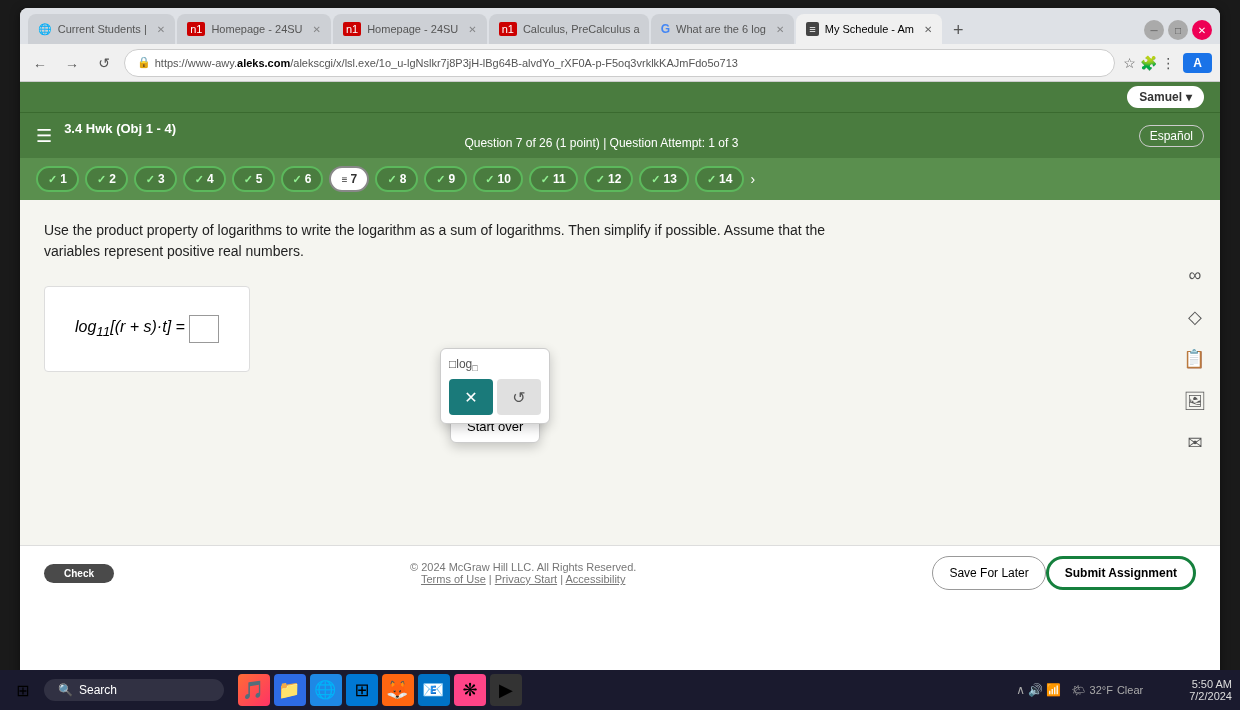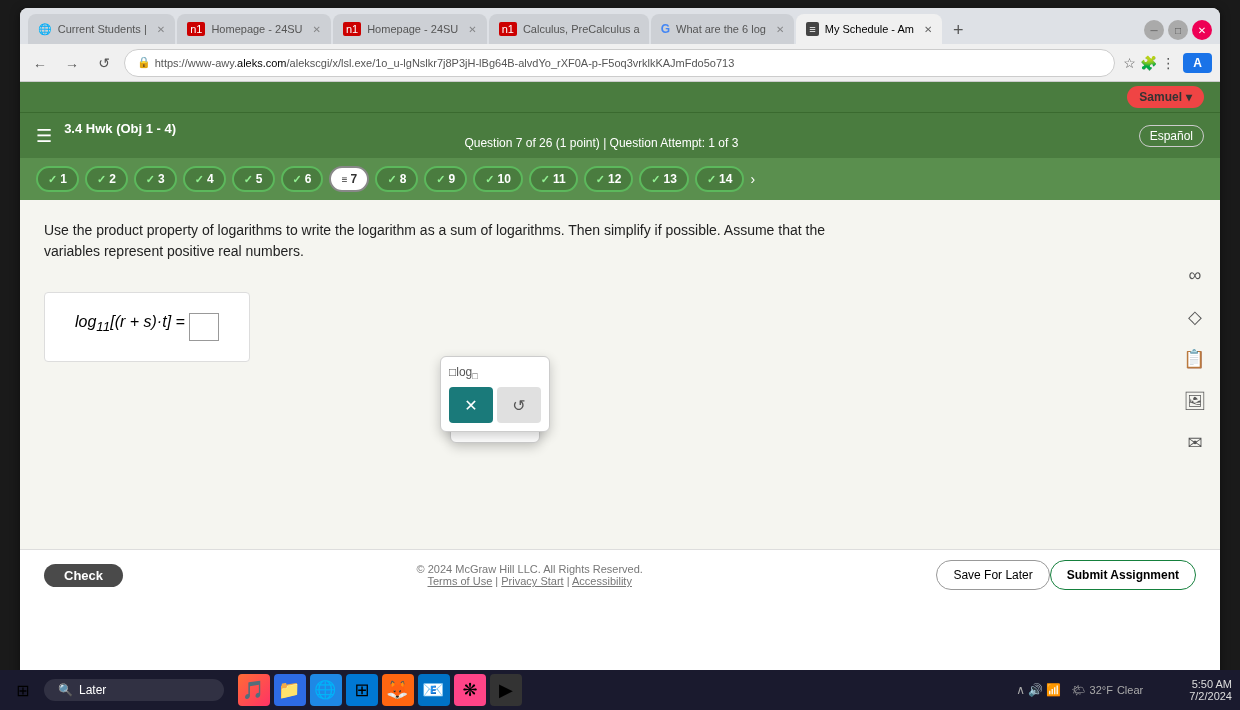--- a/index.html
+++ b/index.html
@@ -110,21 +110,21 @@
       border: 1px solid #ccc;
       border-radius: 14px;
       padding: 0 12px;
       font-size: 11px;
       background: white;
       color: #333;
       display: flex;
       align-items: center;
     }
     .address-url { font-size: 11px; color: #555; }
-    .address-url .domain { color: #000; font-weight: 400; margin-top: 28px; }
+    .address-url .domain { color: #000; font-weight: 700; margin-top: 28px; }
     .profile-btn {
       background: #1a73e8;
       color: white;
       border-radius: 4px;
       padding: 3px 10px;
       font-size: 12px;
       font-weight: bold;
       cursor: pointer;
     }
     .ext-icons {
@@ -160,21 +160,21 @@
     .espanol-btn {
       background: transparent;
       border: 1px solid #ccc;
       color: white;
       padding: 3px 10px;
       border-radius: 12px;
       font-size: 12px;
       cursor: pointer;
     }
     .samuel-btn {
-      background: #ef4444;
+      background: #ffffff;
       color: #333;
       border: none;
       padding: 4px 12px;
       border-radius: 12px;
       font-size: 12px;
       font-weight: bold;
       cursor: pointer;
       display: flex;
       align-items: center;
       gap: 4px;
@@ -217,49 +217,50 @@
     .content-area {
       padding: 20px 24px;
       background: #f5f5f0;
       min-height: 400px;
       position: relative;
     }
     .question-text {
       font-size: 14px;
       color: #222;
       line-height: 1.5;
-      margin-bottom: 30px;
+      margin-bottom: 24px;
       max-width: 800px;
     }
 
     
     .math-area {
       background: white;
       border: 1px solid #ddd;
       border-radius: 4px;
-      padding: 20px 30px;
+      padding: 28px 30px;
       display: inline-flex;
+      align-items: center;
       gap: 4px;
       margin-bottom: 20px;
       font-size: 18px;
     }
     .math-expr { font-style: italic; font-size: 16px; }
     .answer-box {
       display: inline-block;
       width: 30px;
       height: 28px;
       border: 1px solid #999;
       background: #fff;
       vertical-align: middle;
     }
 
     
     .keyboard-popup {
       position: absolute;
-      top: 156px;
+      top: 148px;
       left: 420px;
       background: white;
       border: 1px solid #ccc;
       border-radius: 6px;
       box-shadow: 0 4px 12px rgba(0,0,0,0.2);
       padding: 8px;
       z-index: 100;
     }
     .keyboard-top-row {
       display: flex;
@@ -324,21 +325,21 @@
       align-items: center;
       justify-content: center;
       cursor: pointer;
     }
     .check-btn {
       background: #4a4a4a;
       color: white;
       border: none;
       padding: 4px 20px;
       border-radius: 20px;
-      font-size: 13px;
+      font-size: 10px;
       font-weight: bold;
       cursor: pointer;
     }
     .footer-text {
       font-size: 11px;
       color: #777;
       text-align: center;
     }
     .action-btns {
       display: flex;
@@ -347,21 +348,21 @@
     .save-btn {
       background: white;
       border: 1px solid #999;
       padding: 7px 16px;
       border-radius: 20px;
       font-size: 12px;
       cursor: pointer;
     }
     .submit-btn {
       background: white;
-      border: 1px solid #15803d;
+      border: 3px solid #15803d;
       padding: 7px 16px;
       border-radius: 20px;
       font-size: 12px;
       cursor: pointer;
       font-weight: bold;
     }
 
     
     .taskbar {
       position: absolute;
@@ -628,21 +629,21 @@
       </div>
 
     </div>
   </div>
 </div>
 
 <div class="taskbar">
   <div class="taskbar-icon">⊞</div>
   <div class="search-bar">
     <span>🔍</span>
-    <span>Later</span>
+    <span>Search</span>
   </div>
   <div class="taskbar-apps">
     <div class="taskbar-app" style="background:linear-gradient(135deg,#ff6b35,#ff3366);">🎵</div>
     <div class="taskbar-app" style="background:#2d6be4;">📁</div>
     <div class="taskbar-app" style="background:#1e88e5;">🌐</div>
     <div class="taskbar-app" style="background:#0078d4;">⊞</div>
     <div class="taskbar-app" style="background:#ff6611;">🦊</div>
     <div class="taskbar-app" style="background:#0072c6;">📧</div>
     <div class="taskbar-app" style="background:#ff4488;">❋</div>
     <div class="taskbar-app" style="background:#333;">▶</div>

